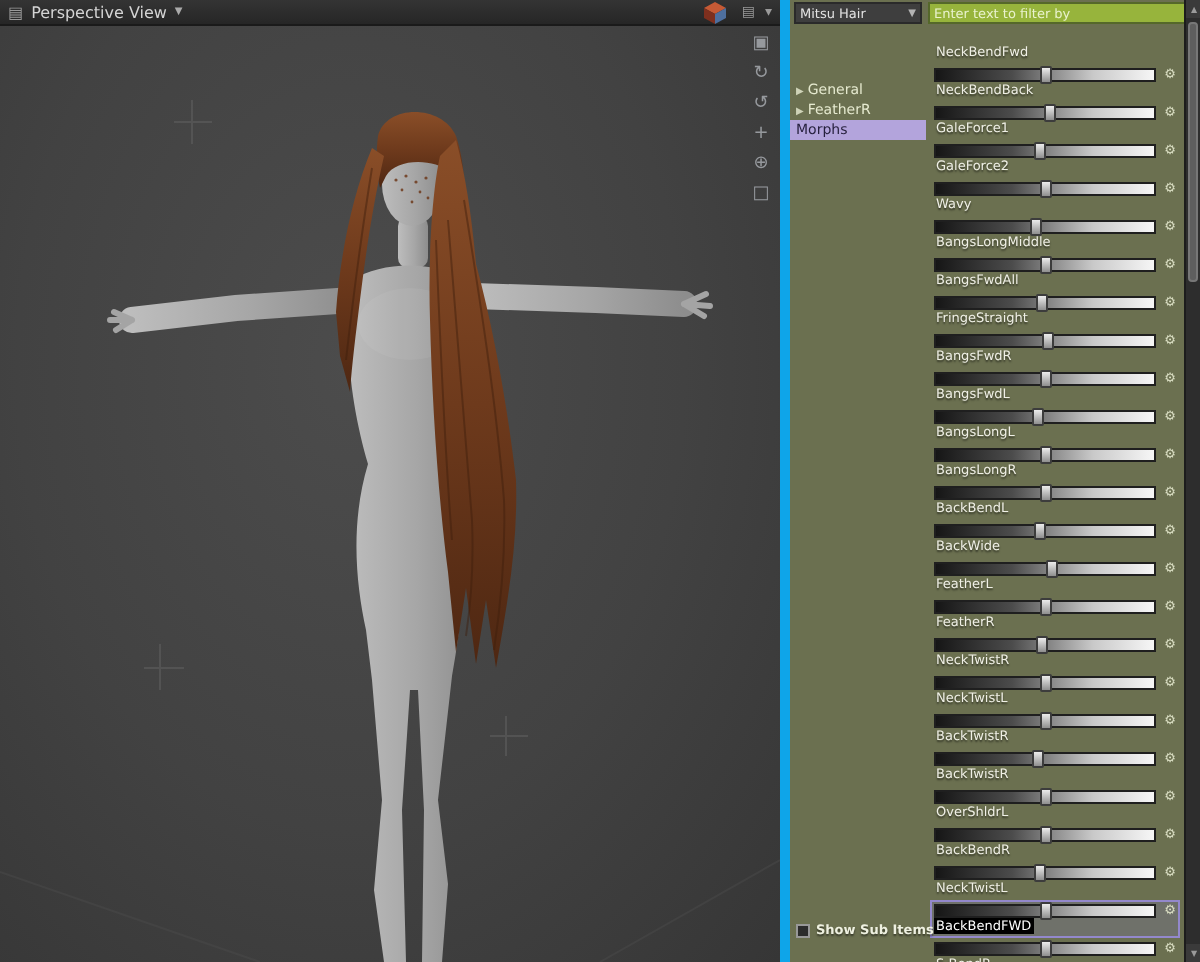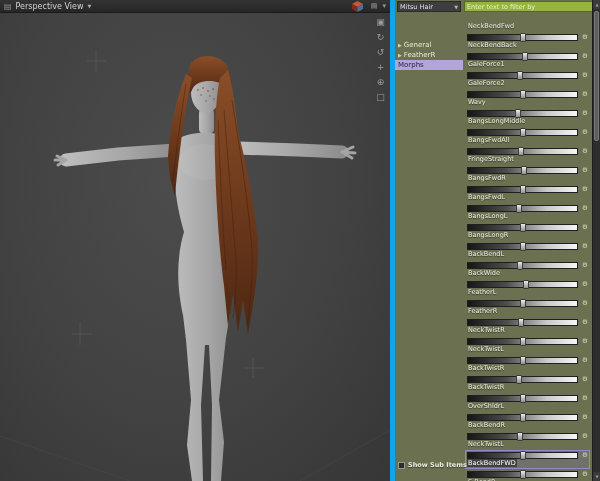--- a/index.html
+++ b/index.html
@@ -47,21 +47,21 @@
   .srow{height:19px;padding-left:2px;box-sizing:border-box;}
   .slabel{display:inline-block;font-size:6.5px;line-height:8px;color:#f0f0e6;
     text-shadow:0 1px 1px rgba(0,0,0,.55);margin-top:1px;padding:0 1px;white-space:nowrap;}
   .sctl{display:flex;align-items:center;gap:2px;margin-top:1px;}
   .strack{position:relative;flex:1;height:7px;border:1px solid #1f1f1f;box-sizing:border-box;
     background:linear-gradient(90deg,#161616 0%,#4c4c4c 35%,#c9c9c9 72%,#f6f6f6 100%);cursor:pointer;}
   .sknob{position:absolute;top:-2px;width:6px;height:9px;margin-left:-3px;
     background:linear-gradient(#ececec,#8f8f8f);border:1px solid #3c3c3c;border-radius:1px;box-sizing:border-box;}
   .sopt{width:10px;font-size:6.5px;line-height:9px;text-align:center;color:#d9ddc2;cursor:pointer;}
   .srow.sel{outline:1px solid #9388cc;outline-offset:-1px;background:rgba(125,115,185,.25);}
-  .srow.sel .slabel{background:#404040;color:#ffffff;text-shadow:none;}
+  .srow.sel .slabel{background:#000000;color:#ffffff;text-shadow:none;}
   .panel-footer{position:absolute;left:3px;bottom:12px;display:flex;align-items:center;gap:3px;font-weight:bold;}
   .cb{width:7px;height:7px;background:#2c2c2c;border:1px solid #989898;box-sizing:border-box;cursor:pointer;}
   .footer-label{font-size:6.5px;color:#eef0e0;text-shadow:0 1px 1px rgba(0,0,0,.5);}
   
   .scrollbar{position:absolute;left:592px;top:0;width:8px;height:481px;background:#2d2d2d;
     border-left:1px solid #1c1c1c;box-sizing:border-box;}
   .sb-arrow{position:absolute;left:0;width:8px;height:9px;font-size:4px;color:#9a9a9a;
     text-align:center;line-height:9px;background:#3a3a3a;cursor:pointer;}
   .sb-up{top:0;} .sb-down{bottom:0;}
   .sb-thumb{position:absolute;left:1px;top:11px;width:5px;height:130px;background:#5e5e5e;

